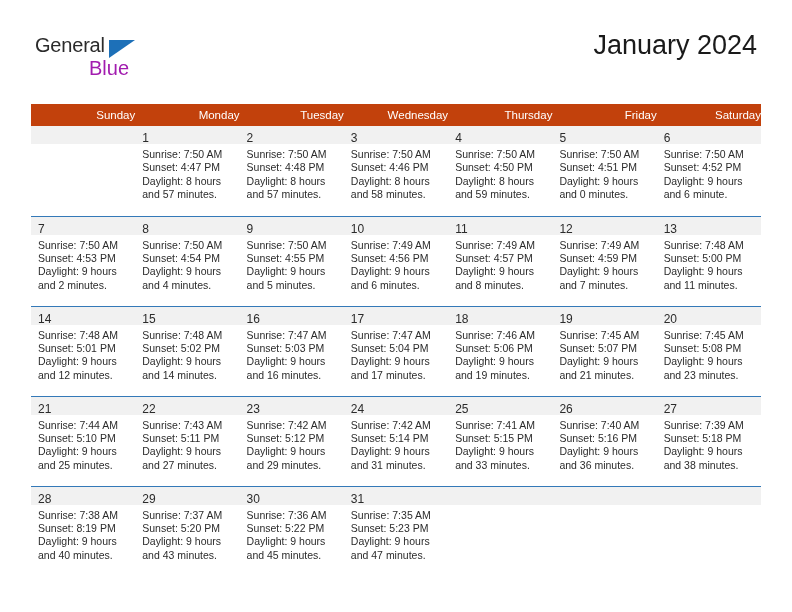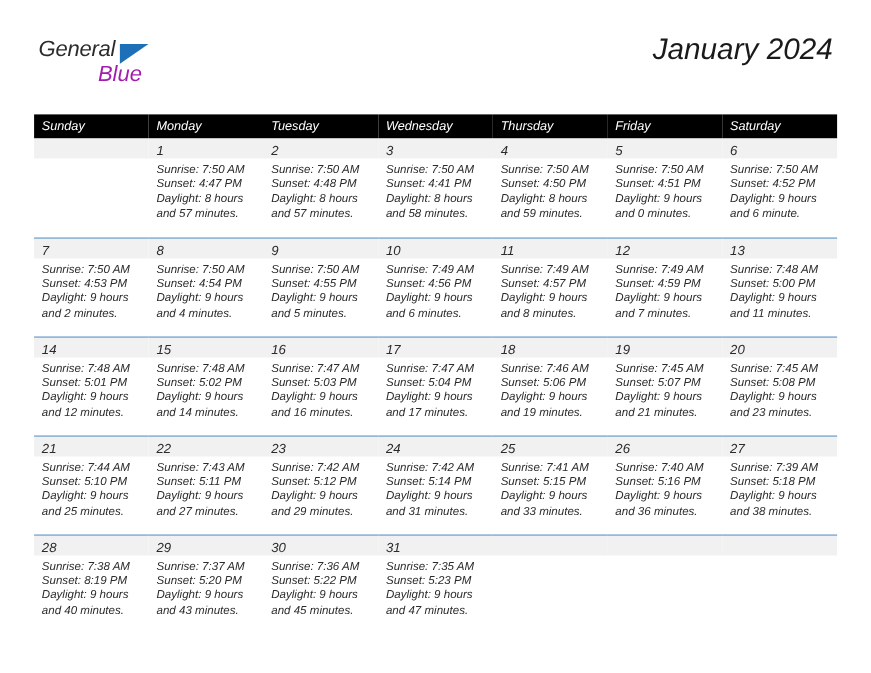--- a/index.html
+++ b/index.html
@@ -13,21 +13,20 @@
     font-family: "Liberation Sans", sans-serif;
     color: #000000;
     overflow: hidden;
   }
 
   .page {
     position: relative;
     width: 792px;
     height: 612px;
     box-sizing: border-box;
-    font-style: italic;
   }
 
   
   .header {
     position: absolute;
     left: 0;
     top: 0;
     width: 792px;
     height: 100px;
   }
@@ -90,25 +89,25 @@
   .calendar {
     position: absolute;
     left: 31px;
     top: 104px;
     width: 730px;
     border-collapse: collapse;
     table-layout: fixed;
   }
 
   .calendar th {
-    background: #000000;
+    background: #c2410c;
     color: #ffffff;
     font-size: 11.5px;
     font-weight: normal;
-    text-align: left;
+    text-align: right;
     padding: 5px 0 5px 7px;
     height: 18px;
     box-sizing: border-box;
     border: none;
   }
 
   .calendar td {
     vertical-align: top;
     padding: 0;
     border: none;
@@ -207,21 +206,21 @@
                 <div>Daylight: 8 hours</div>
                 <div>and 57 minutes.</div>
               </div>
             </div>
           </td>
           <td>
             <div class="cell">
               <div class="daynum-band"><span class="daynum">3</span></div>
               <div class="details">
                 <div>Sunrise: 7:50 AM</div>
-                <div>Sunset: 4:41 PM</div>
+                <div>Sunset: 4:46 PM</div>
                 <div>Daylight: 8 hours</div>
                 <div>and 58 minutes.</div>
               </div>
             </div>
           </td>
           <td>
             <div class="cell">
               <div class="daynum-band"><span class="daynum">4</span></div>
               <div class="details">
                 <div>Sunrise: 7:50 AM</div>

